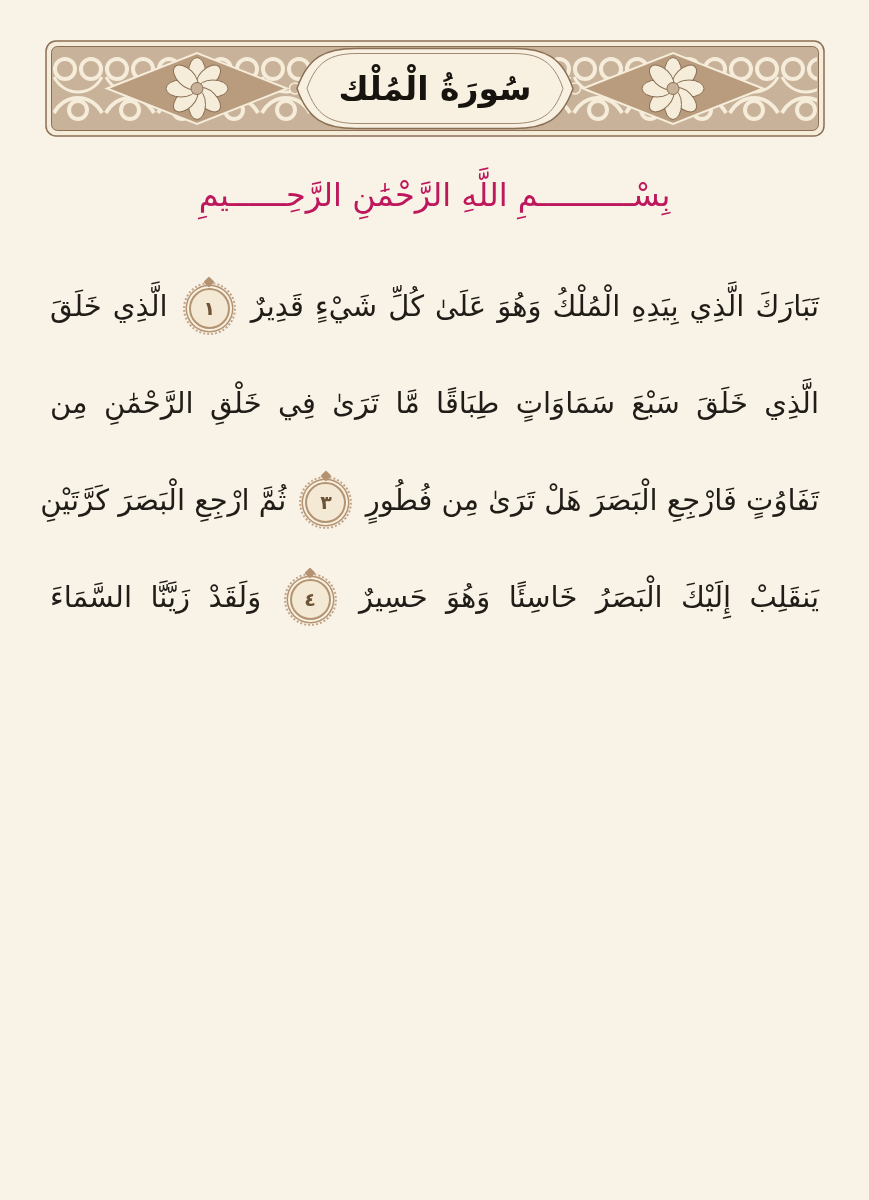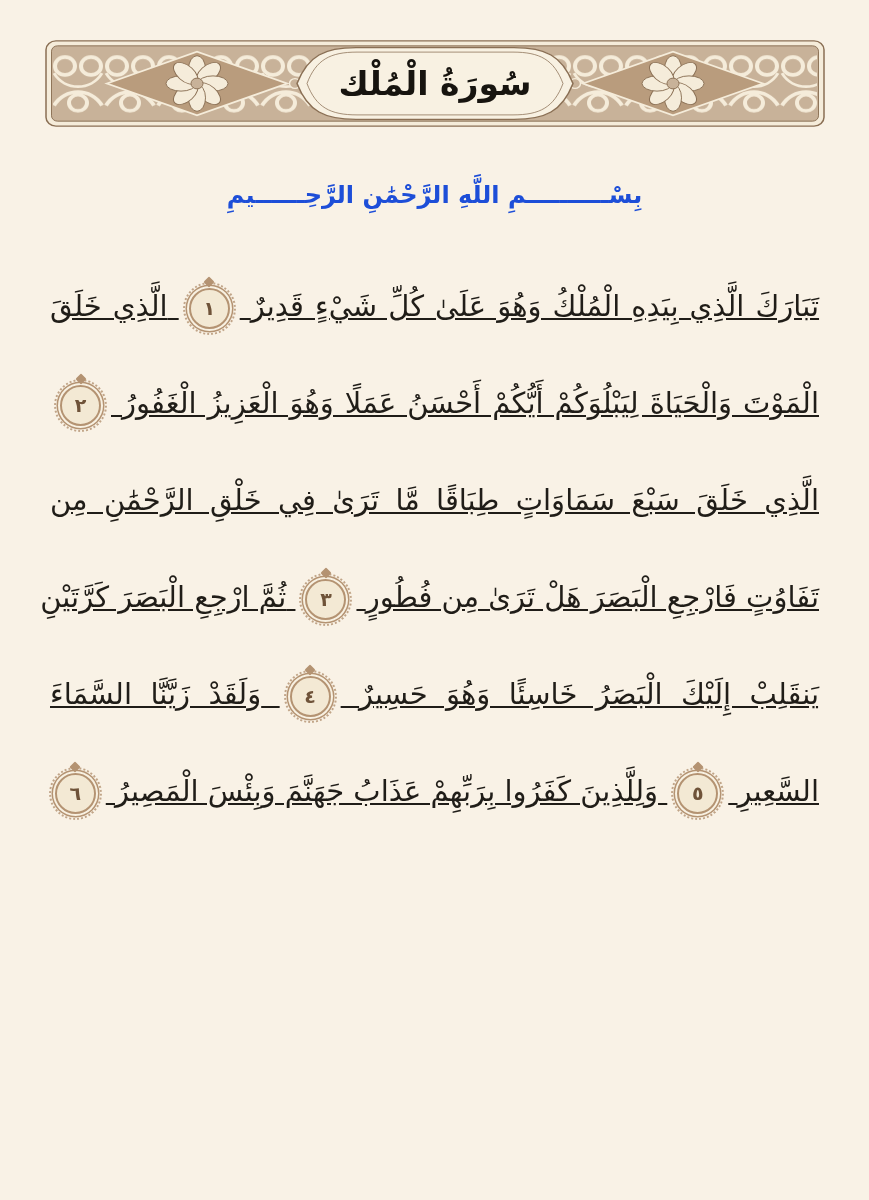--- a/index.html
+++ b/index.html
@@ -11,46 +11,46 @@
   *{margin:0;padding:0;box-sizing:border-box;}
   html,body{background:#fff;}
   .page{
     position:relative; width:869px; height:1200px;
     background:var(--page-bg);
     font-family:"DejaVu Sans", sans-serif;
     color:var(--ink);
     overflow:hidden;
   }
   
-  .band{position:absolute; left:45px; top:40px; width:780px; height:87px;}
+  .band{position:absolute; left:45px; top:40px; width:780px; height:97px;}
   .band svg{display:block; width:100%; height:100%;}
   .frame-outer{fill:var(--band-cream); stroke:var(--band-outline); stroke-width:1.5;}
   .frame-inner{fill:var(--band-tan); stroke:var(--band-outline); stroke-width:1;}
   .curl{stroke:var(--band-cream); fill:none;}
   .diamond{fill:var(--band-tan-dark); stroke:var(--band-cream); stroke-width:2;}
   .petal{fill:var(--band-cream); stroke:var(--band-outline); stroke-width:1;}
   .ros-center{fill:var(--band-tan); stroke:var(--band-outline); stroke-width:1;}
   .cart-outer{fill:var(--band-cream2); stroke:var(--band-outline); stroke-width:1.5;}
   .cart-inner{fill:none; stroke:var(--band-outline); stroke-width:0.8;}
   .knob{fill:var(--band-tan); stroke:var(--band-cream); stroke-width:1.5;}
   .band-title{
     position:absolute; inset:0; display:flex; align-items:center; justify-content:center;
     font-size:33px; font-weight:700; color:#17140f; letter-spacing:0;
   }
   
   .bismillah{
     position:absolute; top:150px; left:0; right:0; height:90px;
     display:flex; align-items:center; justify-content:center;
-    font-size:24px; font-weight:700; color:#1d4ed8; white-space:nowrap;
+    font-size:32px; font-weight:400; color:#be185d; white-space:nowrap;
   }
   
   .verses{position:absolute; top:258px; right:50px; left:50px; direction:rtl;}
   .verse-line{
     height:97px; line-height:97px; font-size:29px; font-weight:500;
-    text-align:justify; text-align-last:justify; white-space:nowrap;text-decoration:underline;
+    text-align:justify; text-align-last:justify; white-space:nowrap;
   }
   .verse-text{color:var(--ink);}
   .verse-marker{
     position:relative; display:inline-flex; align-items:center; justify-content:center;
     width:41px; height:41px; border-radius:50%;
     background:var(--marker-fill);
     border:2px solid var(--marker-ring);
     box-shadow:0 0 0 2px var(--band-cream2), 0 0 0 3.5px var(--marker-ring);
     color:var(--marker-digit); font-size:19px; font-weight:700;
     line-height:1; vertical-align:middle; margin:0 10px;
@@ -106,20 +106,18 @@
       <path class="cart-outer" d="M252,48.5 C263,17 280,8.5 311,8.5 L469,8.5 C500,8.5 517,17 528,48.5 C517,80 500,88.5 469,88.5 L311,88.5 C280,88.5 263,80 252,48.5 Z"></path>
       <path class="cart-inner" d="M262,48.5 C271,22 285,13.5 312,13.5 L468,13.5 C495,13.5 509,22 518,48.5 C509,75 495,83.5 468,83.5 L312,83.5 C285,83.5 271,75 262,48.5 Z"></path>
     </svg>
     <div class="band-title">سُورَةُ الْمُلْك</div>
   </div>
 
   <div class="bismillah">بِسْــــــــــمِ اللَّهِ الرَّحْمَٰنِ الرَّحِــــــيمِ</div>
 
   <div class="verses">
       <div class="verse-line"><span class="verse-text">تَبَارَكَ الَّذِي بِيَدِهِ الْمُلْكُ وَهُوَ عَلَىٰ كُلِّ شَيْءٍ قَدِيرٌ</span> <span class="verse-marker">١</span> <span class="verse-text">الَّذِي خَلَقَ</span></div>
-      <div class="verse-line"><span class="verse-text">الْمَوْتَ وَالْحَيَاةَ لِيَبْلُوَكُمْ أَيُّكُمْ أَحْسَنُ عَمَلًا وَهُوَ الْعَزِيزُ الْغَفُورُ</span> <span class="verse-marker">٢</span></div>
       <div class="verse-line"><span class="verse-text">الَّذِي خَلَقَ سَبْعَ سَمَاوَاتٍ طِبَاقًا مَّا تَرَىٰ فِي خَلْقِ الرَّحْمَٰنِ مِن</span></div>
       <div class="verse-line"><span class="verse-text">تَفَاوُتٍ فَارْجِعِ الْبَصَرَ هَلْ تَرَىٰ مِن فُطُورٍ</span> <span class="verse-marker">٣</span> <span class="verse-text">ثُمَّ ارْجِعِ الْبَصَرَ كَرَّتَيْنِ</span></div>
       <div class="verse-line"><span class="verse-text">يَنقَلِبْ إِلَيْكَ الْبَصَرُ خَاسِئًا وَهُوَ حَسِيرٌ</span> <span class="verse-marker">٤</span> <span class="verse-text">وَلَقَدْ زَيَّنَّا السَّمَاءَ</span></div>
-      <div class="verse-line"><span class="verse-text">السَّعِيرِ</span> <span class="verse-marker">٥</span> <span class="verse-text">وَلِلَّذِينَ كَفَرُوا بِرَبِّهِمْ عَذَابُ جَهَنَّمَ وَبِئْسَ الْمَصِيرُ</span> <span class="verse-marker">٦</span></div>
     </div>
 
 </div>
 
 </body></html>

